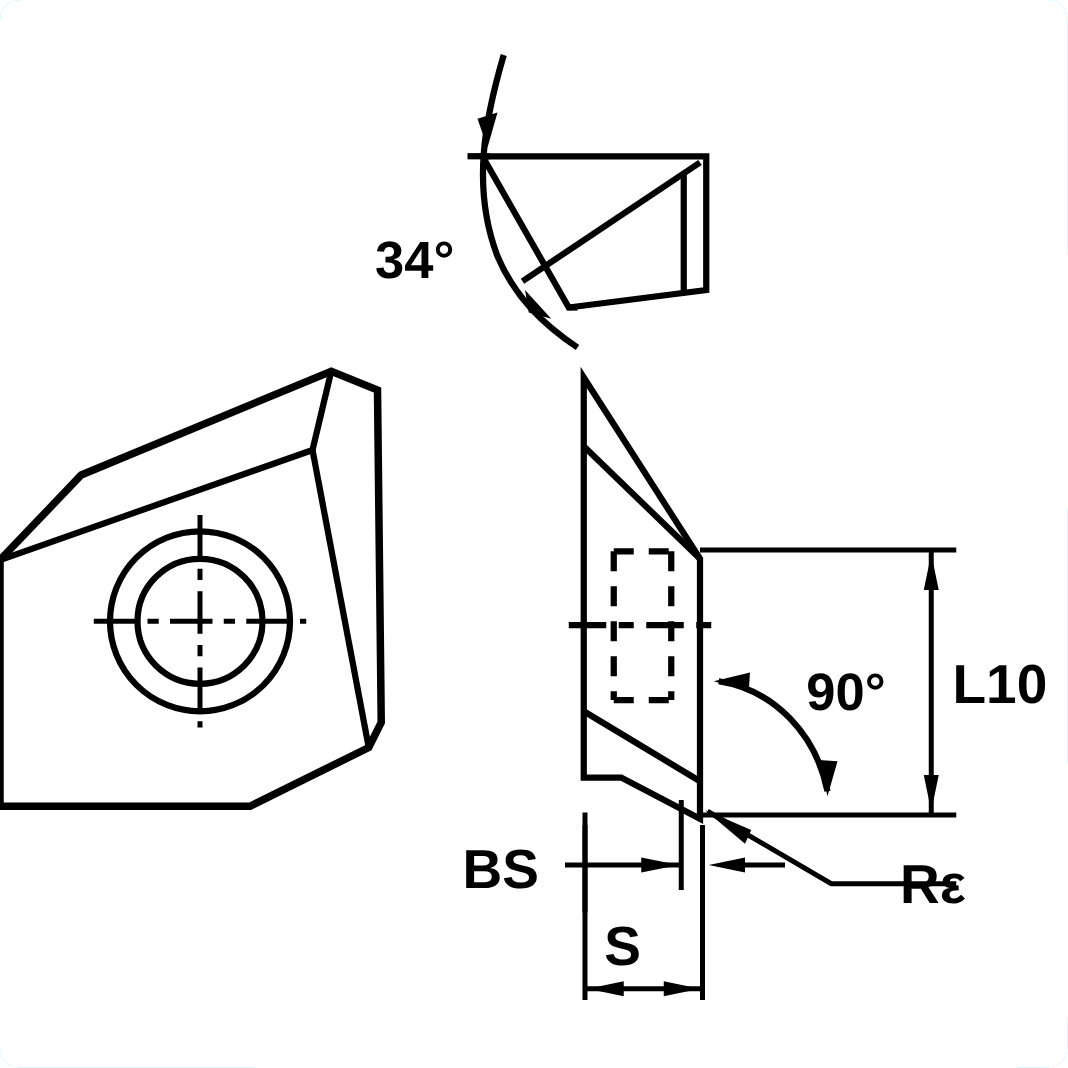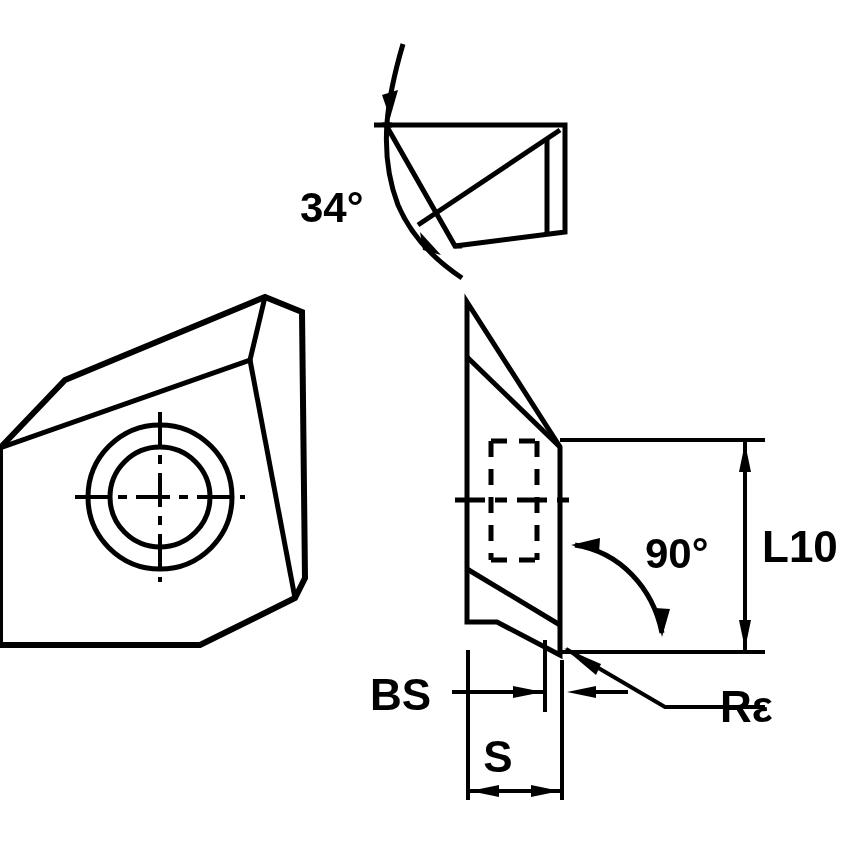--- a/index.html
+++ b/index.html
@@ -10,20 +10,21 @@
   }
   body {
     font-family: "Liberation Sans", sans-serif;
   }
   #drawing-root {
     position: relative;
     width: 854px;
     height: 854px;
     background: #7dd3fc;
     overflow: hidden;
+    border-radius: 16px;
   }
   #drawing-svg {
     display: block;
     width: 854px;
     height: 854px;
   }
   .dim-label {
     font-family: "Liberation Sans", sans-serif;
     font-weight: bold;
     fill: #000000;

